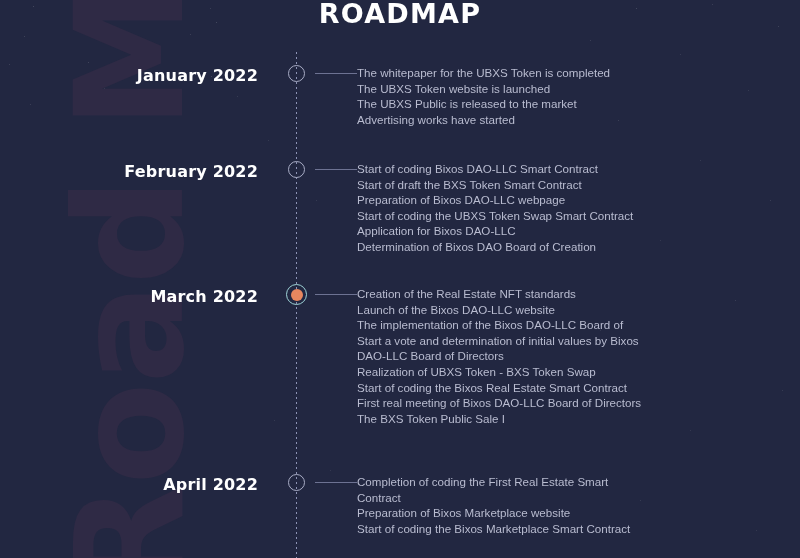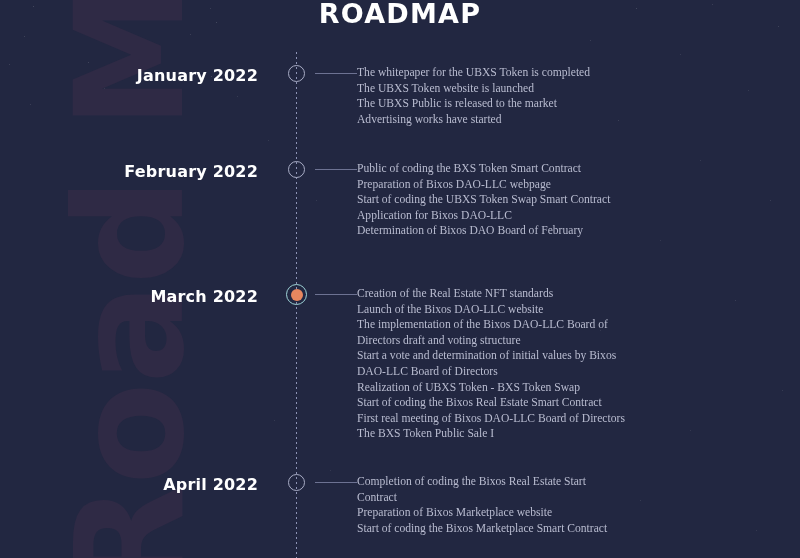--- a/index.html
+++ b/index.html
@@ -158,21 +158,21 @@
     position: absolute;
     left: 357px;
     top: -8px;
     width: 330px;
   }
   .ms-item {
     color: #b9bcd0;
     font-size: 11.6px;
     line-height: 15.6px;
     white-space: nowrap;
-    font-family: Liberation Serif, serif;
+    font-family: Liberation Sans, sans-serif;
   }
 </style>
 </head>
 <body>
 
 <div id="starfield">
     <div class="star" style="left: 33px; top: 6px; width: 1.1px; height: 1.1px; opacity: 0.2;"></div>
     <div class="star" style="left: 92px; top: 3px; width: 1.3px; height: 1.3px; opacity: 0.22;"></div>
     <div class="star" style="left: 120px; top: 2px; width: 1px; height: 1px; opacity: 0.16;"></div>
     <div class="star" style="left: 175px; top: 14px; width: 1.2px; height: 1.2px; opacity: 0.18;"></div>
@@ -231,52 +231,52 @@
           <div class="ms-item">The UBXS Token website is launched</div>
           <div class="ms-item">The UBXS Public is released to the market</div>
           <div class="ms-item">Advertising works have started</div>
         </div>
       </div>
       <div class="milestone" style="top: 169px;">
         <div class="ms-date">February 2022</div>
         <div class="ms-marker"></div>
         <div class="ms-connector"></div>
         <div class="ms-items">
-          <div class="ms-item">Public of coding the BXS Token Smart Contract</div>
+          <div class="ms-item">Start of coding Bixos DAO-LLC Smart Contract</div>
+          <div class="ms-item">Start of draft the BXS Token Smart Contract</div>
           <div class="ms-item">Preparation of Bixos DAO-LLC webpage</div>
           <div class="ms-item">Start of coding the UBXS Token Swap Smart Contract</div>
           <div class="ms-item">Application for Bixos DAO-LLC</div>
-          <div class="ms-item">Determination of Bixos DAO Board of February</div>
+          <div class="ms-item">Determination of Bixos DAO Board of Creation</div>
         </div>
       </div>
       <div class="milestone" style="top: 294px;">
         <div class="ms-date">March 2022</div>
         <div class="ms-marker active">
           <div class="dot-core"></div>
         </div>
         <div class="ms-connector"></div>
         <div class="ms-items">
           <div class="ms-item">Creation of the Real Estate NFT standards</div>
           <div class="ms-item">Launch of the Bixos DAO-LLC website</div>
           <div class="ms-item">The implementation of the Bixos DAO-LLC Board of</div>
-          <div class="ms-item">Directors draft and voting structure</div>
           <div class="ms-item">Start a vote and determination of initial values by Bixos</div>
           <div class="ms-item">DAO-LLC Board of Directors</div>
           <div class="ms-item">Realization of UBXS Token - BXS Token Swap</div>
           <div class="ms-item">Start of coding the Bixos Real Estate Smart Contract</div>
           <div class="ms-item">First real meeting of Bixos DAO-LLC Board of Directors</div>
           <div class="ms-item">The BXS Token Public Sale I</div>
         </div>
       </div>
       <div class="milestone" style="top: 482px;">
         <div class="ms-date">April 2022</div>
         <div class="ms-marker"></div>
         <div class="ms-connector"></div>
         <div class="ms-items">
-          <div class="ms-item">Completion of coding the Bixos Real Estate Start</div>
+          <div class="ms-item">Completion of coding the First Real Estate Smart</div>
           <div class="ms-item">Contract</div>
           <div class="ms-item">Preparation of Bixos Marketplace website</div>
           <div class="ms-item">Start of coding the Bixos Marketplace Smart Contract</div>
         </div>
       </div>
     </div>
 
 </div>
 
 </body></html>

